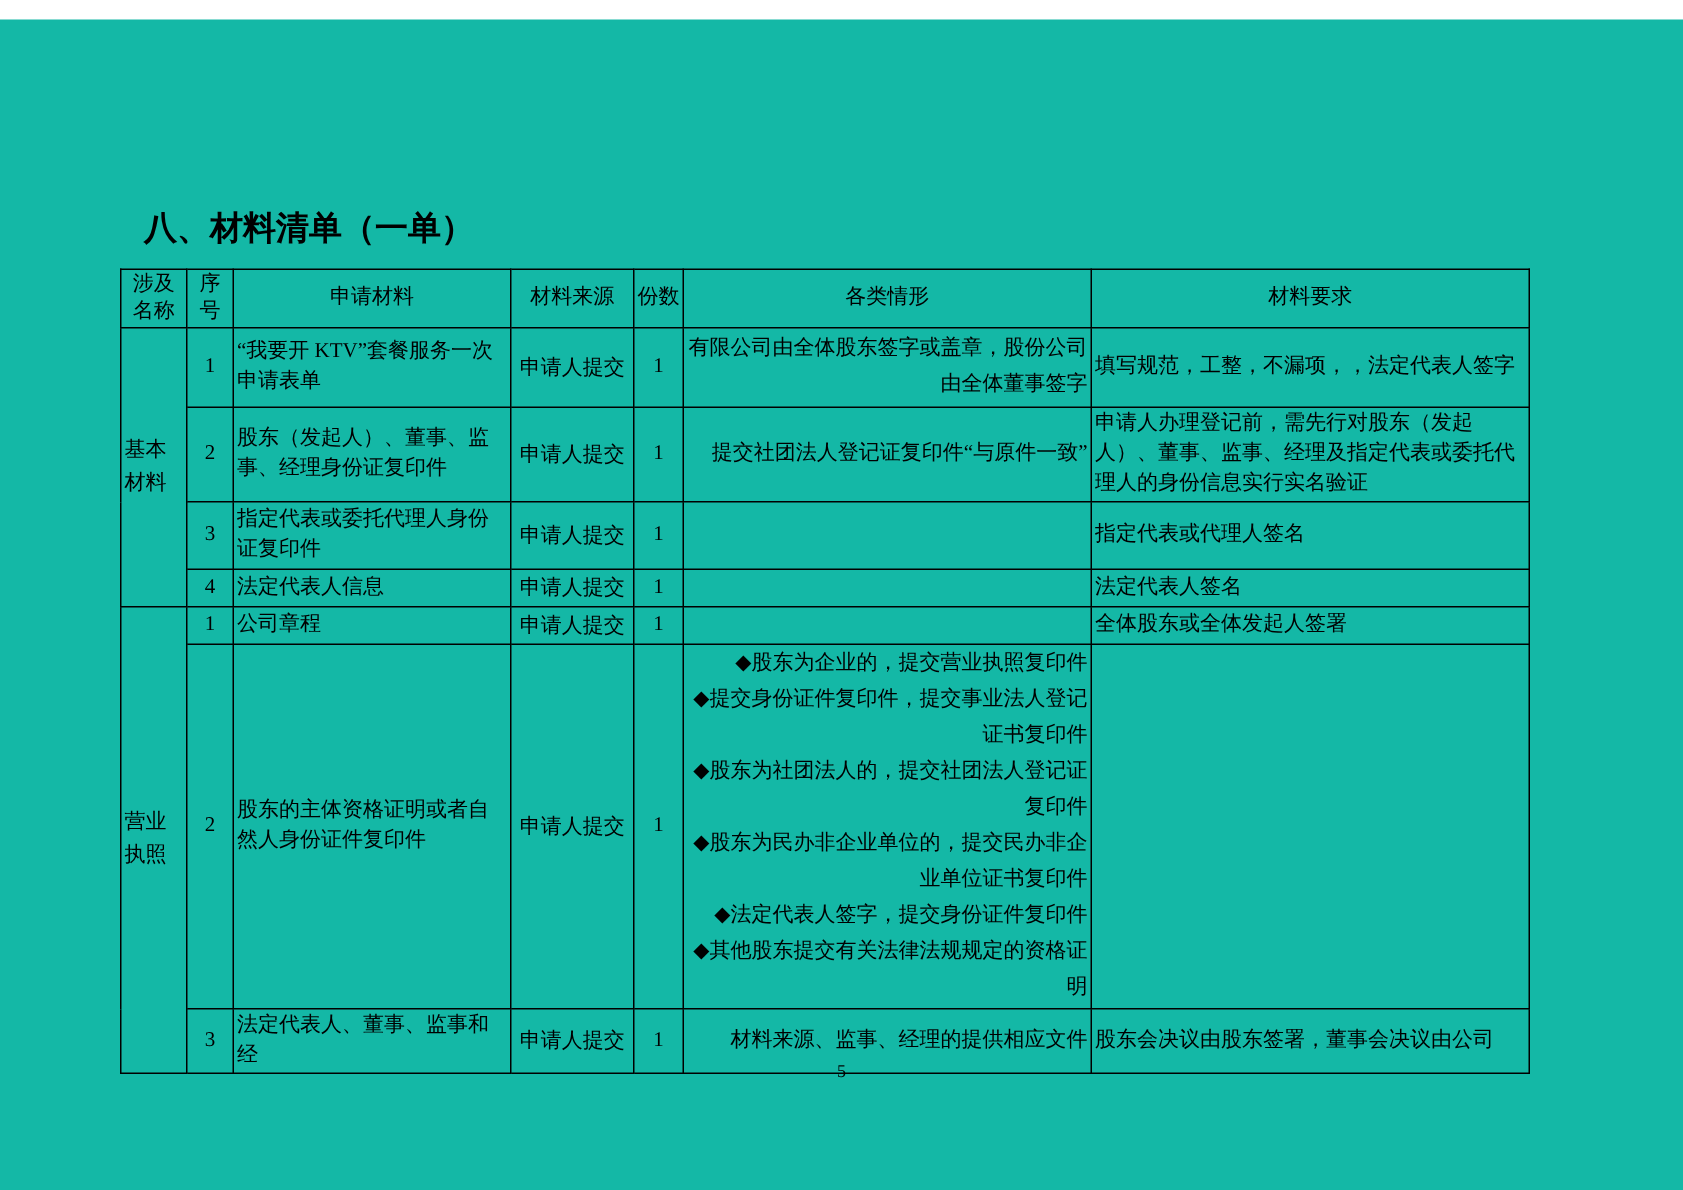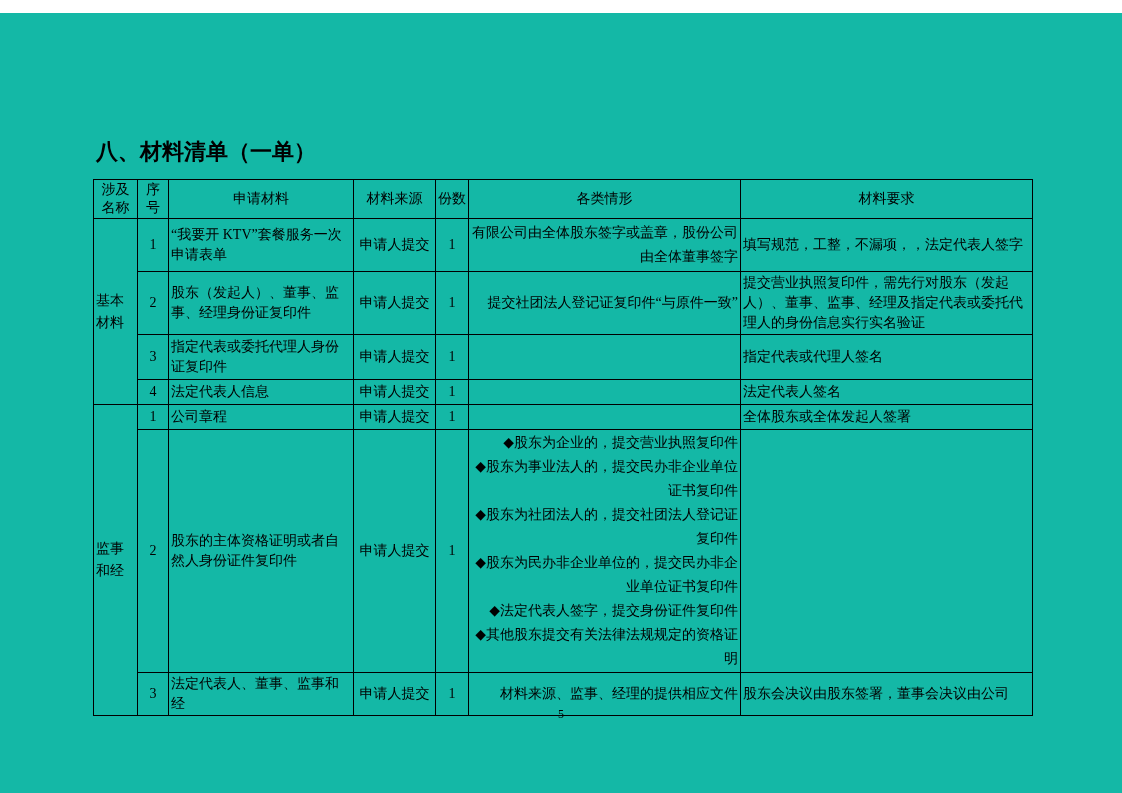--- a/index.html
+++ b/index.html
@@ -18,21 +18,21 @@
     left: 96px;
     top: 124px;
     font-family: "Liberation Sans", "DejaVu Sans", sans-serif;
     font-size: 22px;
     font-weight: bold;
     color: #000000;
     white-space: nowrap;
   }
   table.materials {
     position: absolute;
-    left: 93px;
+    left: 80px;
     top: 166px;
     border-collapse: collapse;
     table-layout: fixed;
     font-size: 14px;
     color: #000000;
   }
   table.materials th,
   table.materials td {
     border: 1px solid #000000;
     padding: 1px 2px;
@@ -102,55 +102,55 @@
           <td class="left">填写规范，工整，不漏项，，法定代表人签字</td>
         </tr>
         <tr style="height: 56px;">
           <td class="center">2</td>
           <td class="left">股东（发起人）、董事、监事、经理身份证复印件</td>
           <td class="center">申请人提交</td>
           <td class="center">1</td>
           <td class="situations-cell">
             <div class="situation-item">提交社团法人登记证复印件“与原件一致”</div>
           </td>
-          <td class="left">提交营业执照复印件，需先行对股东（发起人）、董事、监事、经理及指定代表或委托代理人的身份信息实行实名验证</td>
+          <td class="left">申请人办理登记前，需先行对股东（发起人）、董事、监事、经理及指定代表或委托代理人的身份信息实行实名验证</td>
         </tr>
         <tr style="height: 45px;">
           <td class="center">3</td>
           <td class="left">指定代表或委托代理人身份证复印件</td>
           <td class="center">申请人提交</td>
           <td class="center">1</td>
           <td class="situations-cell"></td>
           <td class="left">指定代表或代理人签名</td>
         </tr>
         <tr style="height: 25px;">
           <td class="center">4</td>
           <td class="left">法定代表人信息</td>
           <td class="center">申请人提交</td>
           <td class="center">1</td>
           <td class="situations-cell"></td>
           <td class="left">法定代表人签名</td>
         </tr>
         <tr style="height: 25px;">
-          <td class="group-cell" rowspan="3">监事和经</td>
+          <td class="group-cell" rowspan="3">营业执照</td>
           <td class="center">1</td>
           <td class="left">公司章程</td>
           <td class="center">申请人提交</td>
           <td class="center">1</td>
           <td class="situations-cell"></td>
           <td class="left">全体股东或全体发起人签署</td>
         </tr>
         <tr style="height: 230px;">
           <td class="center">2</td>
           <td class="left">股东的主体资格证明或者自然人身份证件复印件</td>
           <td class="center">申请人提交</td>
           <td class="center">1</td>
           <td class="situations-cell">
             <div class="situation-item">◆股东为企业的，提交营业执照复印件</div>
-            <div class="situation-item">◆股东为事业法人的，提交民办非企业单位证书复印件</div>
+            <div class="situation-item">◆提交身份证件复印件，提交事业法人登记证书复印件</div>
             <div class="situation-item">◆股东为社团法人的，提交社团法人登记证复印件</div>
             <div class="situation-item">◆股东为民办非企业单位的，提交民办非企业单位证书复印件</div>
             <div class="situation-item">◆法定代表人签字，提交身份证件复印件</div>
             <div class="situation-item">◆其他股东提交有关法律法规规定的资格证明</div>
           </td>
           <td class="left"></td>
         </tr>
         <tr style="height: 24px;">
           <td class="center">3</td>
           <td class="left">法定代表人、董事、监事和经</td>

